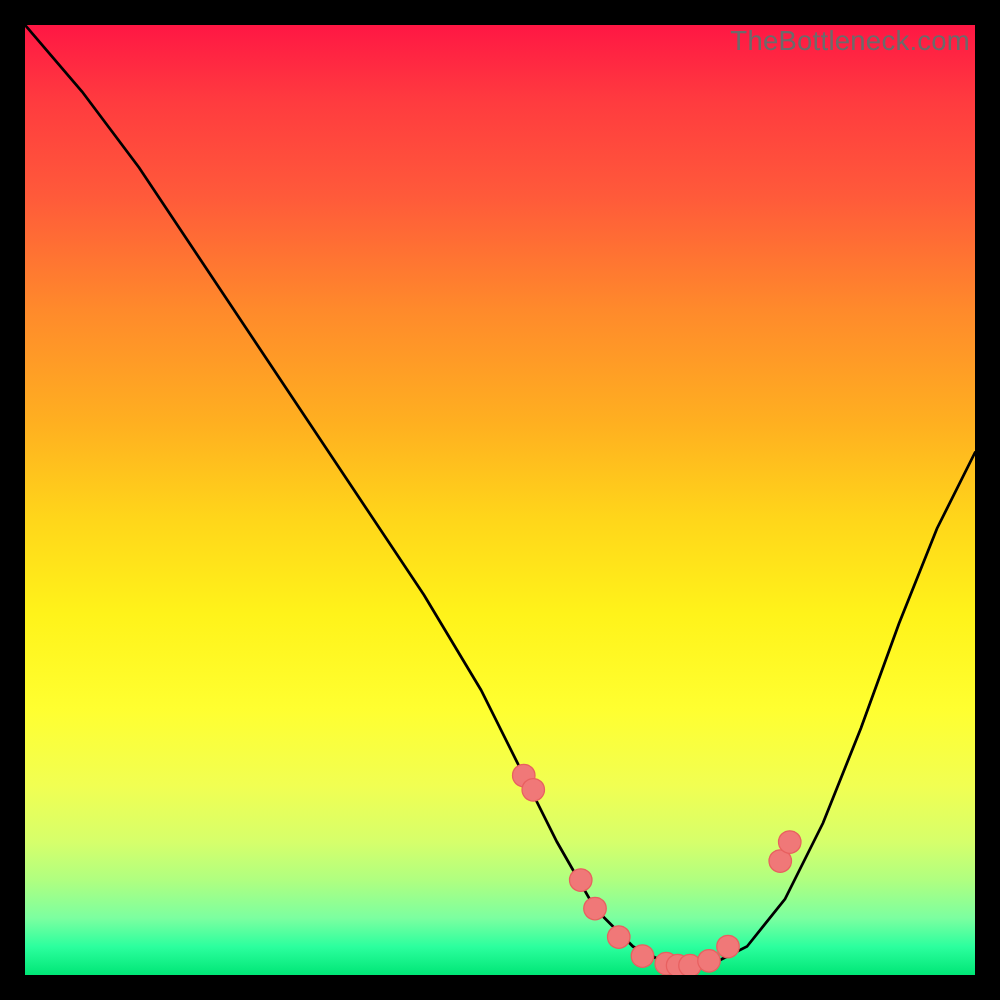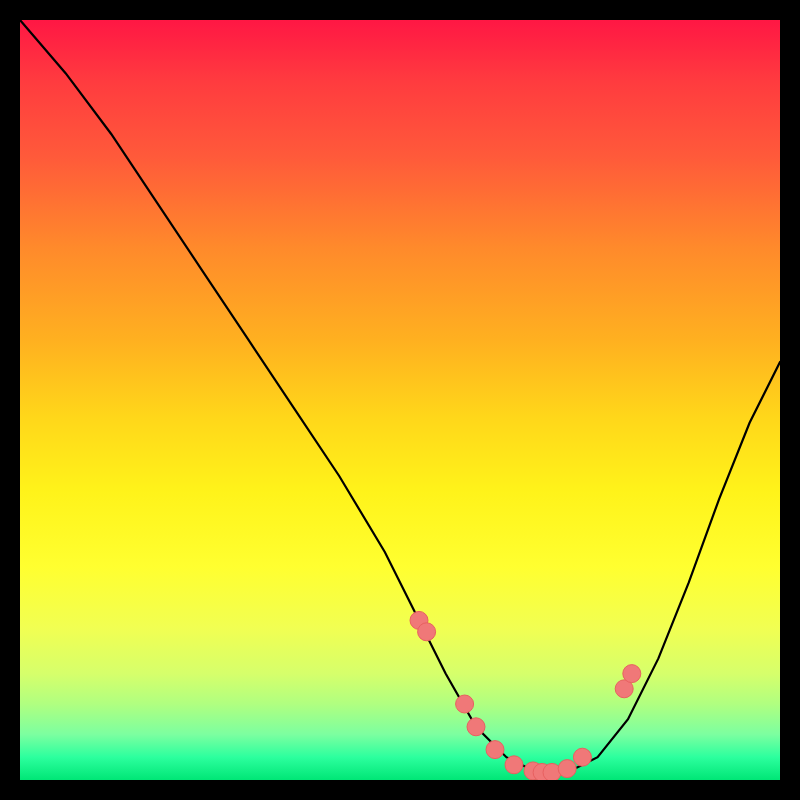--- a/index.html
+++ b/index.html
@@ -56,20 +56,21 @@
     top: 0;
     width: 760px;
     height: 760px;
   }
 </style>
 </head>
 <body>
 
 <div class="frame">
   <div class="plot-area">
+    <div class="watermark">TheBottleneck.com</div>
     <svg class="curve" viewBox="0 0 760 760" preserveAspectRatio="none">
       <path id="curve-path" fill="none" stroke-width="2.2" stroke-linecap="round" d="M0.0 0.0 L45.6 53.2 L91.2 114.0 L136.8 182.4 L182.4 250.8 L228.0 319.2 L273.6 387.6 L319.2 456.0 L364.8 532.0 L395.2 592.8 L425.6 653.6 L456.0 706.8 L486.4 737.2 L516.8 752.4 L547.2 752.4 L577.6 737.2 L608.0 699.2 L638.4 638.4 L668.8 562.4 L699.2 478.8 L729.6 402.8 L760.0 342.0" stroke="#000000"></path>
       <g id="markers">
           <circle cx="399.0" cy="600.4" r="9" fill="#f07878" stroke="#e86060" stroke-width="1"></circle>
           <circle cx="406.6" cy="611.8" r="9" fill="#f07878" stroke="#e86060" stroke-width="1"></circle>
           <circle cx="444.6" cy="684.0" r="9" fill="#f07878" stroke="#e86060" stroke-width="1"></circle>
           <circle cx="456.0" cy="706.8" r="9" fill="#f07878" stroke="#e86060" stroke-width="1"></circle>
           <circle cx="475.0" cy="729.6" r="9" fill="#f07878" stroke="#e86060" stroke-width="1"></circle>
           <circle cx="494.0" cy="744.8" r="9" fill="#f07878" stroke="#e86060" stroke-width="1"></circle>
           <circle cx="513.0" cy="750.9" r="9" fill="#f07878" stroke="#e86060" stroke-width="1"></circle>

